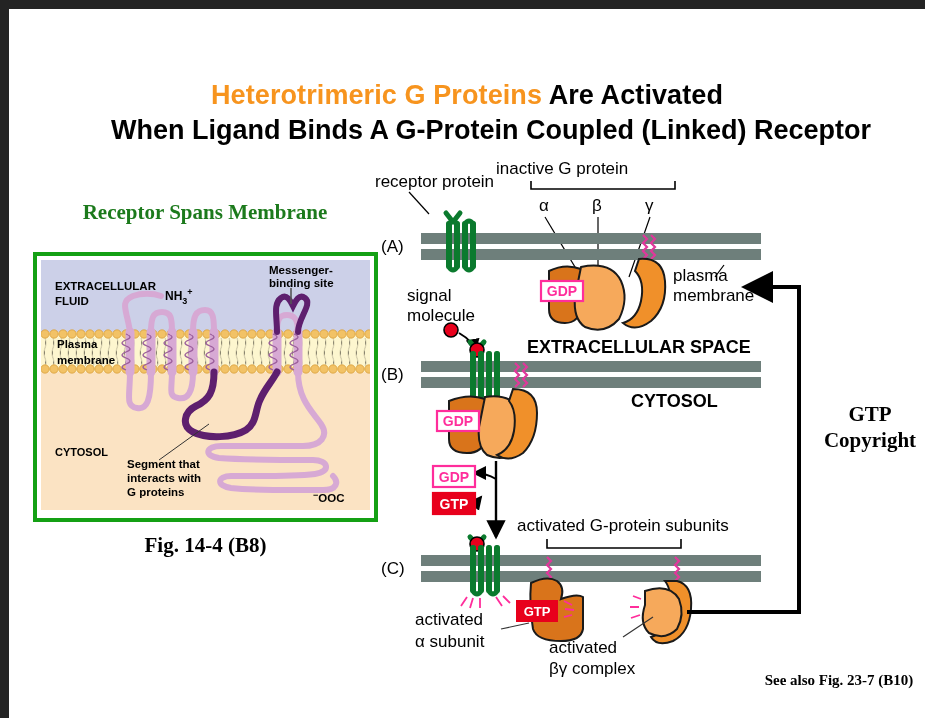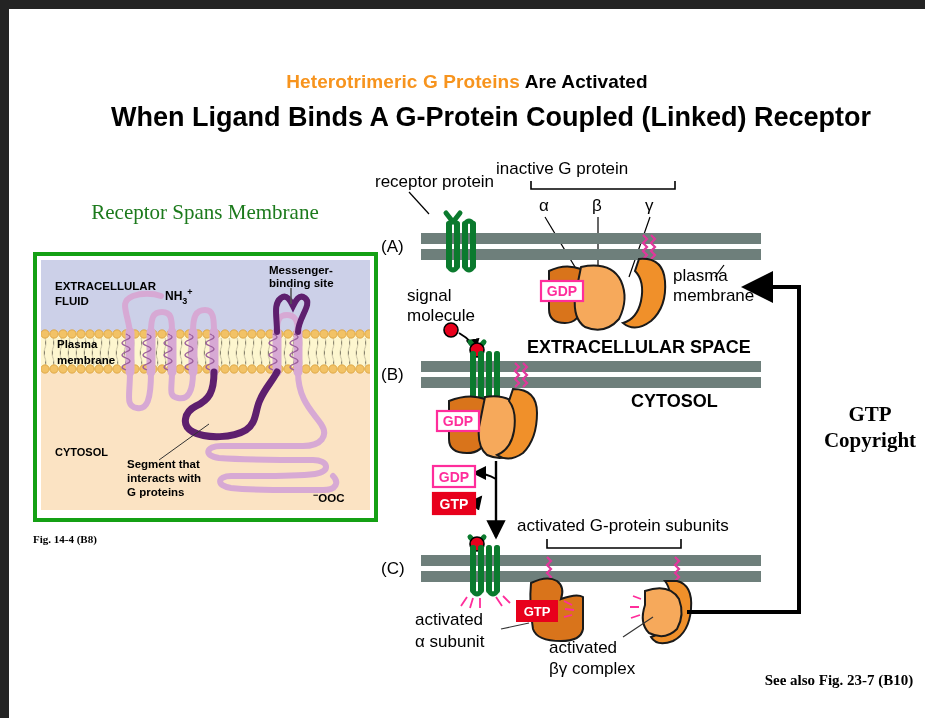--- a/index.html
+++ b/index.html
@@ -10,32 +10,32 @@
     position:relative;
   }
   
   .edge-top{position:absolute;left:0;top:0;width:925px;height:9px;background:#242424;z-index:50;}
   .edge-left{position:absolute;left:0;top:0;width:9px;height:718px;background:#242424;z-index:50;}
 
   .slide{position:absolute;left:9px;top:9px;width:916px;height:709px;background:#fff;}
 
   
   .title{position:absolute;left:0;top:56px;width:916px;text-align:center;}
-  .title .l1{font-size:19px;font-weight:bold;color:#000;letter-spacing:.1px;line-height:34px;}
+  .title .l1{font-size:27px;font-weight:bold;color:#000;letter-spacing:.1px;line-height:34px;margin-top:13px;}
   .title .l1 .hl{color:#F7941E;}
   .title .l2{font-size:27px;font-weight:bold;color:#000;line-height:36px;padding-left:48px;}
 
   
   .left-head{position:absolute;left:36px;top:190px;width:320px;text-align:center;
-    font-family:"Liberation Serif",serif;font-weight:normal;font-size:21px;color:#1C7A1C;line-height:26px;}
+    font-family:"Liberation Serif",serif;font-weight:bold;font-size:21px;color:#1C7A1C;line-height:26px;}
   .greenbox{position:absolute;left:24px;top:243px;width:345px;height:270px;
     border:4px solid #14A014;background:#fff;box-sizing:border-box;}
   .fig-inner{position:absolute;left:4px;top:4px;right:4px;bottom:4px;overflow:hidden;background:#fdf0dc;}
-  .fig-cap{position:absolute;left:24px;top:524px;width:345px;text-align:left;
-    font-family:"Liberation Serif",serif;font-weight:bold;font-size:11px;color:#000;}
+  .fig-cap{position:absolute;left:24px;top:524px;width:345px;text-align:center;
+    font-family:"Liberation Serif",serif;font-weight:bold;font-size:21px;color:#000;}
 
   
   .gtp-hyd{position:absolute;left:806px;top:392px;width:110px;text-align:center;
     font-family:"Liberation Serif",serif;font-weight:bold;font-size:21px;color:#000;line-height:26px;}
   .seealso{position:absolute;left:706px;top:663px;width:200px;text-align:center;
     font-family:"Liberation Serif",serif;font-weight:bold;font-size:15px;color:#000;margin-left:24px;}
 
   .svg-layer{position:absolute;left:0;top:0;width:916px;height:709px;}
   .txt{font-family:"Liberation Sans",sans-serif;}
 </style>

